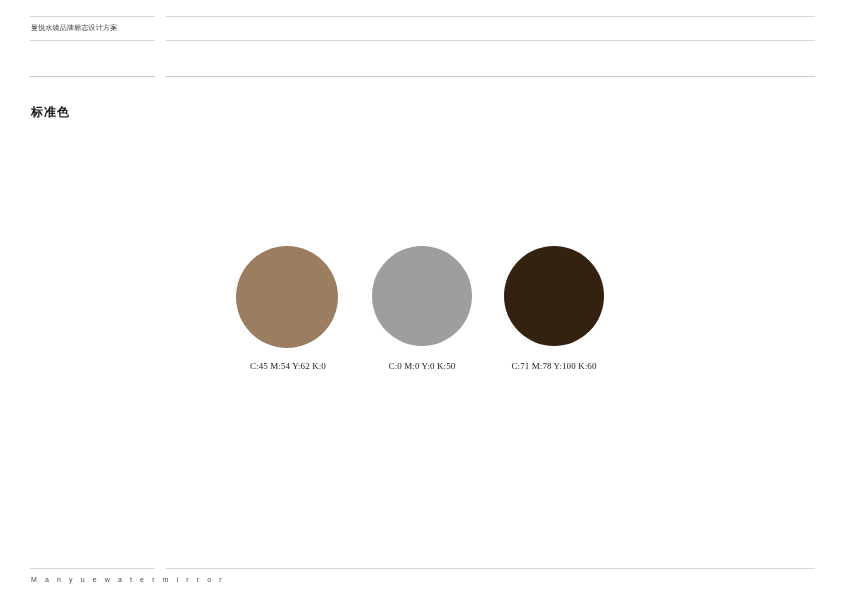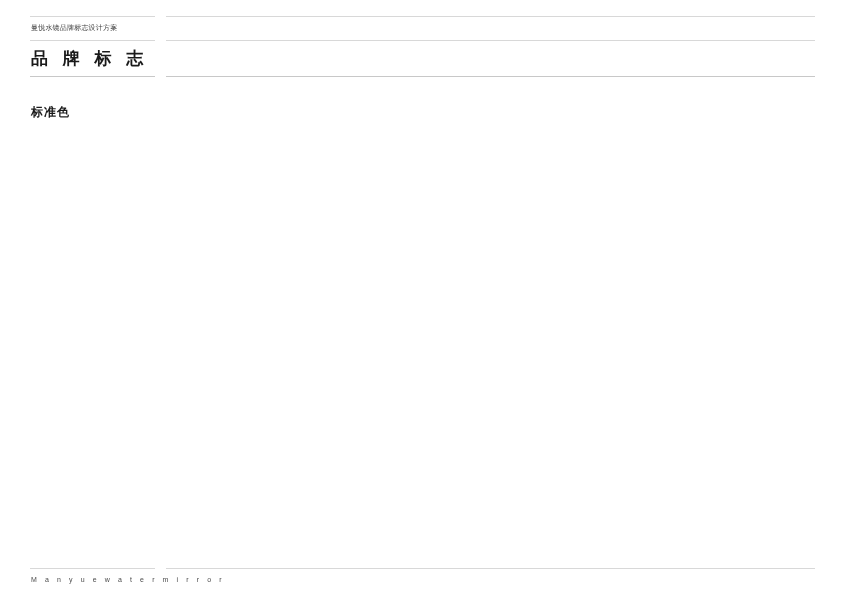--- a/index.html
+++ b/index.html
@@ -140,23 +140,40 @@
 
   <div class="rule left  rule-1"></div>
   <div class="rule right rule-1"></div>
   <div class="rule left  rule-2"></div>
   <div class="rule right rule-2"></div>
   <div class="rule left  rule-3"></div>
   <div class="rule right rule-3"></div>
 
   <div class="doc-subtitle">曼悦水镜品牌标志设计方案</div>
 
-  <div class="doc-title">品 牌 标 志</div>
 
   <div class="section-heading">标准色</div>
 
+  <div class="swatches">
+
+    <div class="swatch swatch-0">
+      <span class="swatch-disc" style="background:#9B7E60;"></span>
+      <div class="swatch-label">C:45  M:54  Y:62  K:0</div>
+    </div>
+
+    <div class="swatch swatch-1">
+      <span class="swatch-disc" style="background:#9E9E9E;"></span>
+      <div class="swatch-label">C:0  M:0  Y:0  K:50</div>
+    </div>
+
+    <div class="swatch swatch-2">
+      <span class="swatch-disc" style="background:#33220F;"></span>
+      <div class="swatch-label">C:71  M:78  Y:100  K:60</div>
+    </div>
+
+  </div>
 
   <div class="rule left  rule-4"></div>
   <div class="rule right rule-4"></div>
 
   <div class="footer-text">M a n y u e   w a t e r   m i r r o r</div>
 
 </div>
 
 </body></html>

